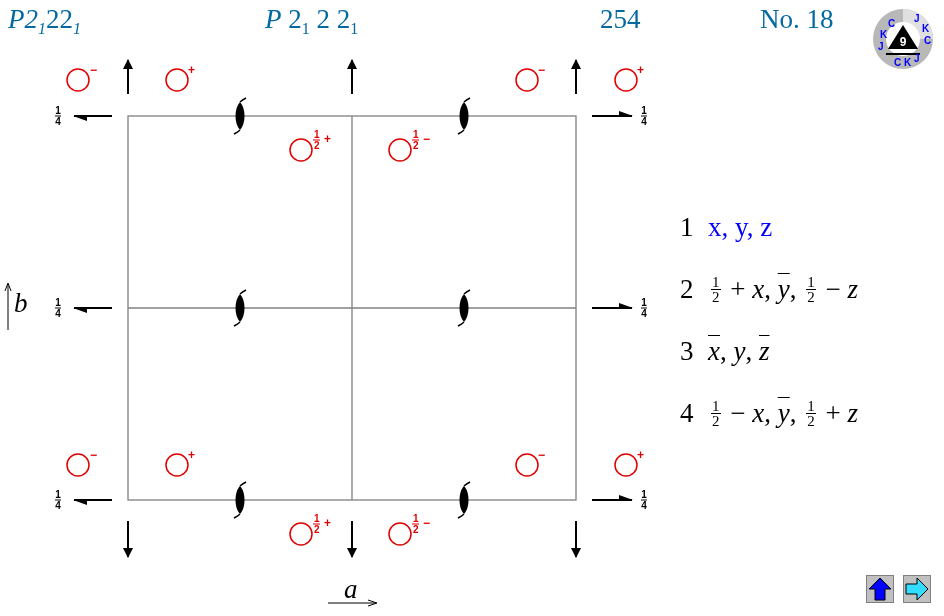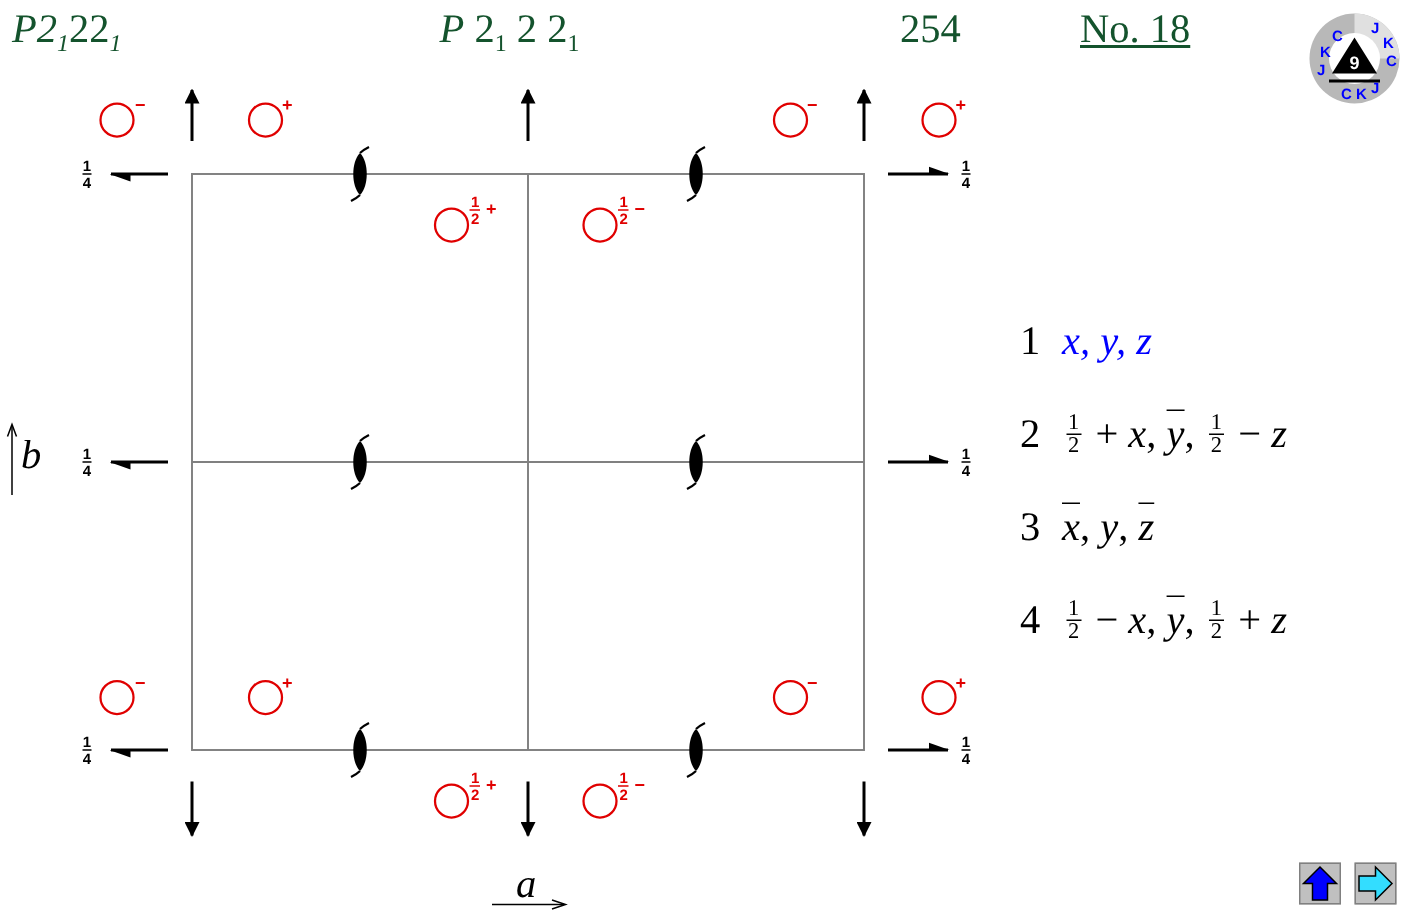--- a/index.html
+++ b/index.html
@@ -1,44 +1,44 @@
 <!DOCTYPE html>
 <html><head>
 <meta charset="utf-8">
 <style>
   html, body { margin:0; padding:0; background:#ffffff; }
   body { width:944px; height:616px; position:relative; overflow:hidden; font-family:"Liberation Serif", serif; }
   .abs { position:absolute; }
-  .title { color:#14532d; font-size:27px; line-height:30px; white-space:nowrap; }
+  .title { color:#0369a1; font-size:27px; line-height:30px; white-space:nowrap; }
   .title sub { font-size:16px; vertical-align:-6px; line-height:0; }
   .italic { font-style:italic; }
   #diagram { position:absolute; left:0; top:0; }
   .ops { position:absolute; left:680px; top:196px; font-size:27px; color:#000; }
   .op-row { height:62px; display:flex; align-items:center; white-space:nowrap; }
   .op-num { width:28px; display:inline-block; }
   .op-text { display:inline-flex; align-items:center; }
-  .op-blue { color:#0000ff; font-style:italic; }
+  .op-blue { color:#0000ff; }
   .frac { display:inline-flex; flex-direction:column; align-items:center; font-size:15px; line-height:14px; margin:0 3px; vertical-align:middle; }
   .frac .num { border-bottom:1px solid #000; padding:0 1px; }
   .bar { text-decoration:overline; text-decoration-thickness:1px; }
   .v { font-style:italic; }
   .nav-btn { position:absolute; width:28px; height:28px; background:#c0c0c0; border:1px solid #808080; box-sizing:border-box; cursor:pointer; }
   .logo { position:absolute; left:872px; top:8px; width:62px; height:62px; }
 </style>
 </head>
 <body>
 
 <div class="abs title italic" style="left:8px;top:4px;">
   <span>P</span><span>2</span><sub>1</sub><span style="font-style:normal">2</span><span style="font-style:normal">2</span><sub>1</sub>
 </div>
-<div class="abs title" style="left:265px;top:4px;margin-left:28px;">
+<div class="abs title" style="left:265px;top:4px;">
   <span class="italic">P</span> <span>2</span><sub>1</sub> <span>2</span> <span>2</span><sub>1</sub>
 </div>
 <div class="abs title" style="left:600px;top:4px;">254</div>
-<div class="abs title" style="left:720px;top:4px;text-decoration:underline;">No. 18</div>
+<div class="abs title" style="left:760px;top:4px;">No. 18</div>
 
 <div class="logo">
   <svg width="62" height="62" viewBox="0 0 62 62">
     <circle cx="31" cy="31" r="30" fill="#b8b8b8"></circle>
     <path d="M31 1 A30 30 0 0 1 61 31 L31 31 Z" fill="#e0e0e0"></path>
     <circle cx="31" cy="31" r="17" fill="#ffffff"></circle>
     <polygon points="31,17 46,41 16,41" fill="#000"></polygon>
     <line x1="14" y1="46" x2="48" y2="46" stroke="#000" stroke-width="2"></line>
     <text x="31" y="38" font-size="12" fill="#fff" text-anchor="middle" font-family="Liberation Sans, sans-serif" font-weight="bold">9</text>
     <text x="42" y="14" font-size="10" fill="#0000ff" font-family="Liberation Sans, sans-serif" font-weight="bold">J</text>

